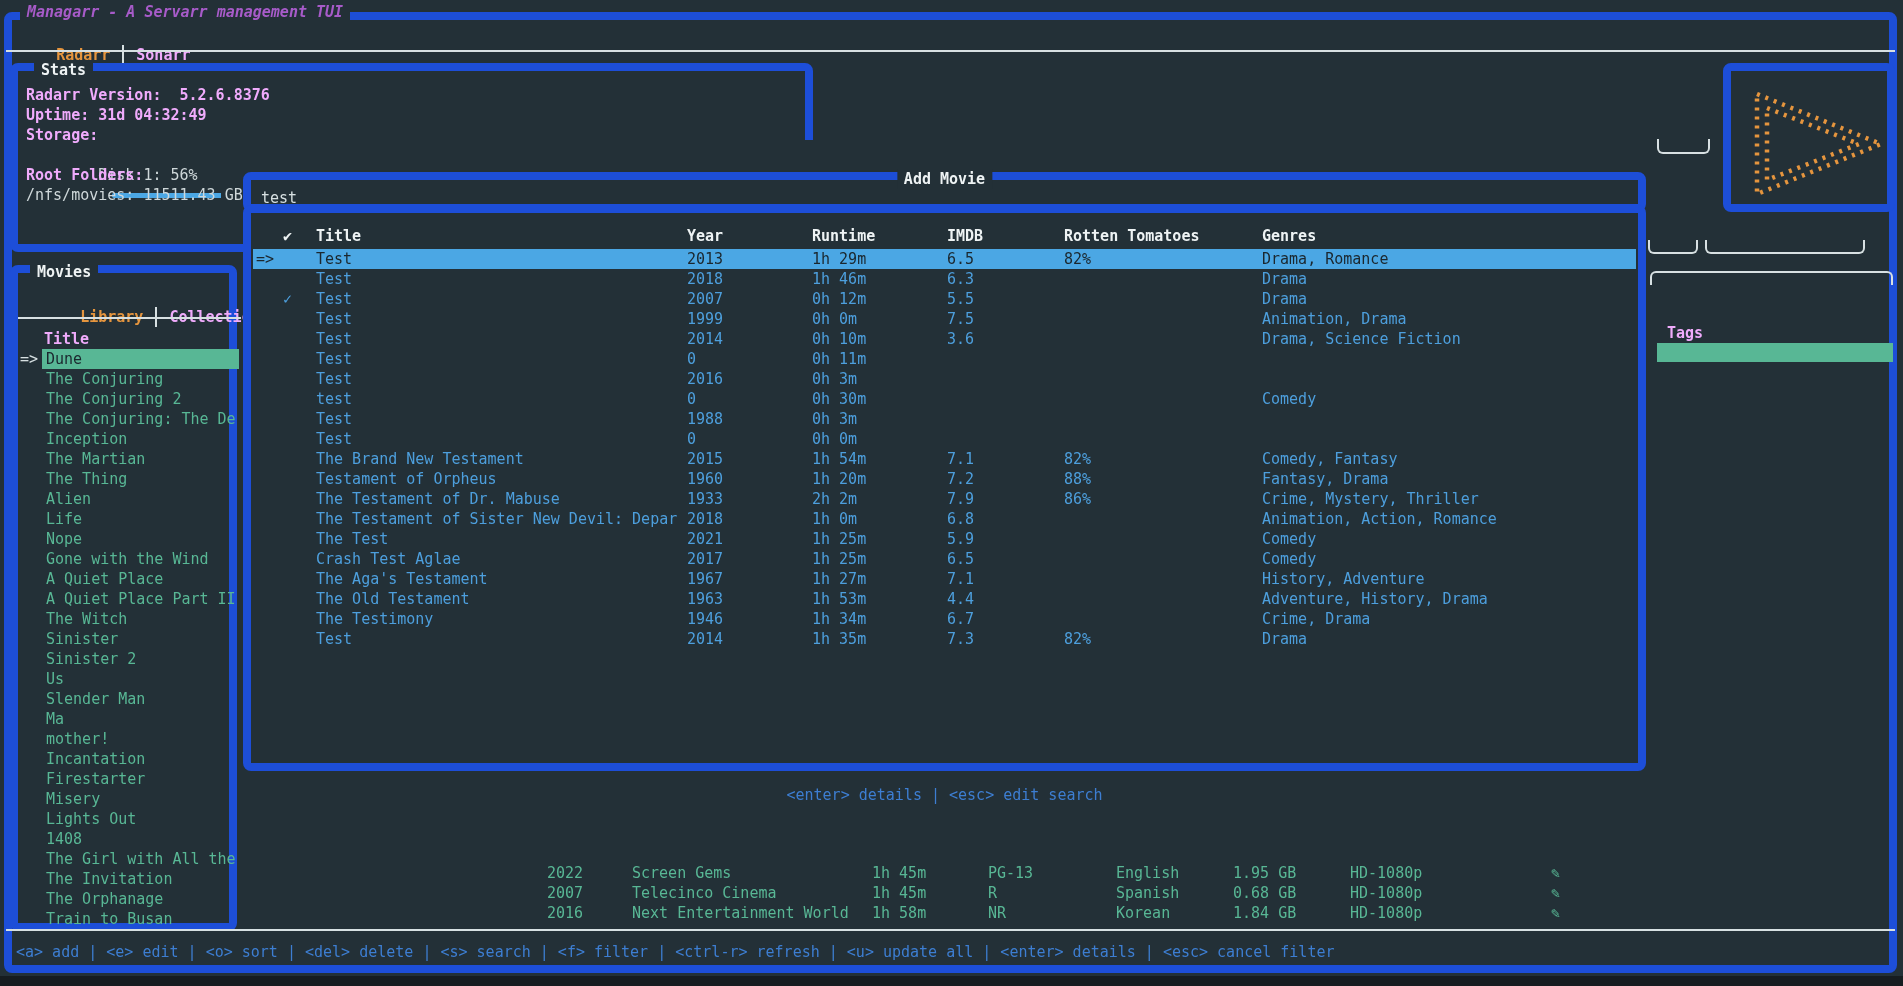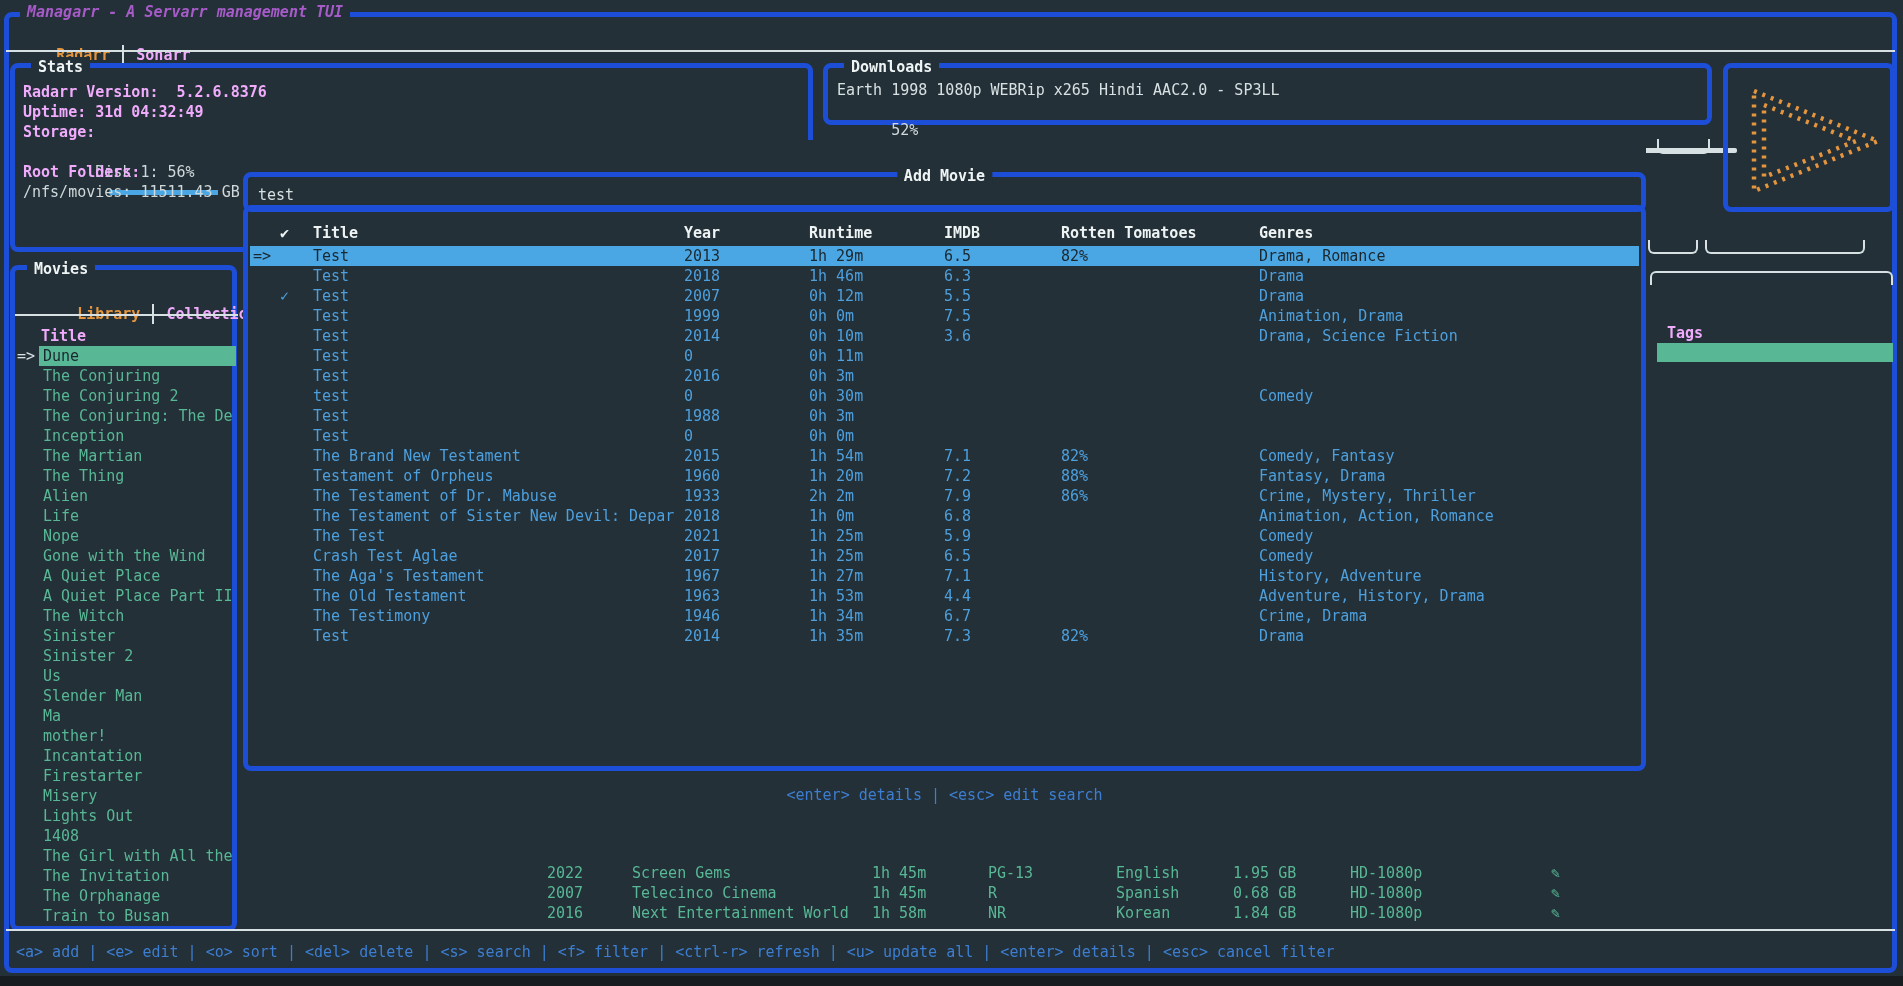--- a/index.html
+++ b/index.html
@@ -1,20 +1,20 @@
 <!DOCTYPE html>
 <html><head>
 <meta charset="utf-8">
 <style>
   html,body{margin:0;padding:0;background:#161c20;}
   .screen{position:relative;width:1903px;height:986px;background:#233037;
     font-family:"DejaVu Sans Mono",monospace;font-size:15px;color:#D7E0E2;overflow:hidden;}
   .abs{position:absolute;}
   .bold{font-weight:bold;color:#f0abfc;}
-  .box{position:absolute;border:5px solid #1d4ed8;border-radius:8px;box-sizing:border-box;background:transparent;}
+  .box{position:absolute;border:8px solid #1d4ed8;border-radius:8px;box-sizing:border-box;background:transparent;}
   .box-title{position:absolute;top:-11px;left:16px;background:#233037;padding:0 7px;font-weight:bold;color:#EEF3F4;line-height:20px;white-space:pre;}
   .hline{position:absolute;border-top:2px solid #D7E0E2;height:0;}
   .blue{color:#3D7ED2;}
   .orange{color:#E5953E;}
   .row20{height:20px;line-height:20px;white-space:pre;}
   .vsep{display:inline-block;width:0;border-left:2px solid #D7E0E2;height:20px;margin:0 12px;vertical-align:top;}
   
   .gauge{display:inline-block;height:5px;vertical-align:middle;border-radius:2px;overflow:hidden;}
   .gauge .fill{display:block;height:100%;background:#4BA7E4;}
   .track-white{background:#D7E0E2;}
@@ -68,28 +68,20 @@
       <div class="row20"><span class="bold">Storage:</span></div>
       <div class="row20">
         <span style="color:#CFD8DA;">Disk 1: 56%</span>
         <span class="gauge track-dark" style="width:195px;margin-left:14px;"><span class="fill" style="width: 56%;"></span></span>
       </div>
       <div class="row20"><span class="bold">Root Folders:</span></div>
       <div class="row20" style="color:#CFD8DA;">/nfs/movies: 11511.43 GB</div>
     </div>
   </div>
 
-  <div class="box" style="left:823px;top:63px;width:889px;height:62px;">
-    <span class="box-title">Downloads</span>
-    <div class="abs row20" style="left:9px;top:12px;">Earth 1998 1080p WEBRip x265 Hindi AAC2.0 - SP3LL</div>
-    <div class="abs row20" style="left:9px;top:32px;right:6px;">
-      <span style="color:#CFD8DA;">52%</span>
-      <span class="gauge track-white" style="width:836px;margin-left:10px;"><span class="fill" style="width: 52%;"></span></span>
-    </div>
-  </div>
 
   <div class="box" style="left:1723px;top:63px;width:172px;height:149px;">
     <svg width="150" height="118" viewBox="0 0 150 112" style="position:absolute;left:10px;top:14px;">
       <polygon points="16,6 140,56 16,106" fill="none" stroke="#E5953E" stroke-width="4.5" stroke-dasharray="3 6" stroke-linejoin="round"></polygon>
       <polygon points="26,20 118,56 26,92" fill="none" stroke="#E5953E" stroke-width="4.5" stroke-dasharray="3 6" stroke-linejoin="round"></polygon>
     </svg>
   </div>
 
   <div class="frag" style="left:1657px;top:139px;width:53px;height:15px;"></div>
   <div class="frag" style="left:1648px;top:240px;width:50px;height:14px;"></div>

